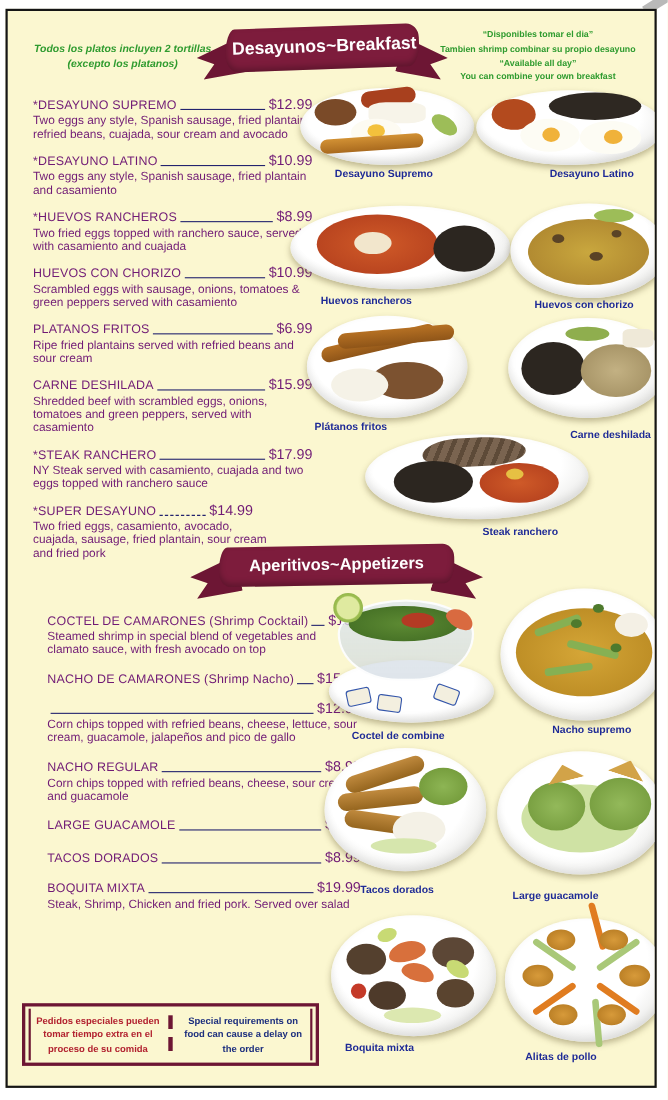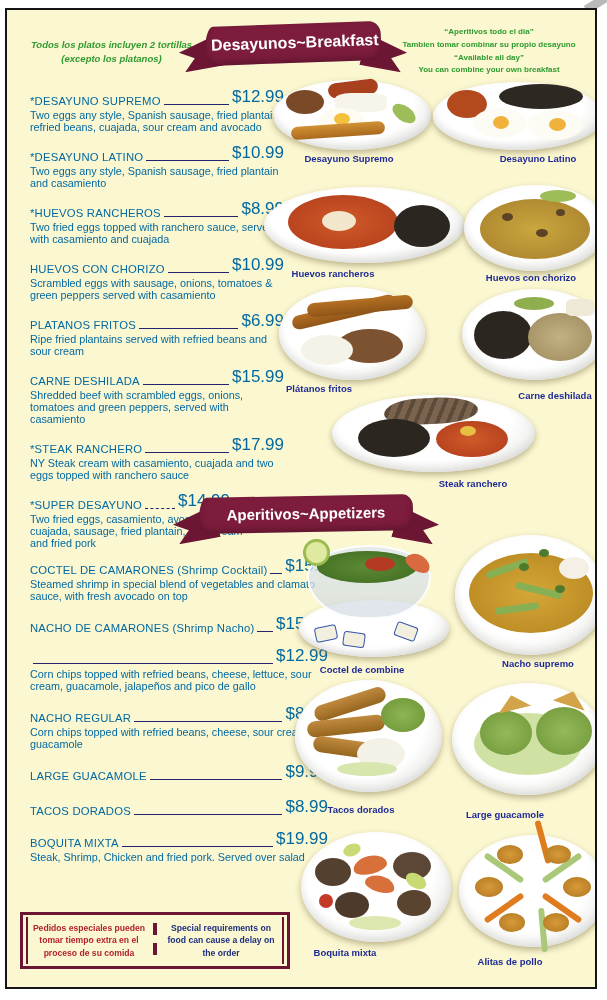--- a/index.html
+++ b/index.html
@@ -28,32 +28,32 @@
   .ribbon .tail.r{right:-24px;transform:rotate(18deg);clip-path:polygon(0 0,100% 18%,68% 50%,100% 82%,0 100%);}
   .ribbon .band{
     position:relative;display:block;background:#7d1c3c;color:#ffffff;font-weight:bold;
     text-align:center;border-radius:12px 16px 14px 16px / 34px 18px 30px 20px;
     box-shadow:inset 0 -3px 6px rgba(0,0,0,.25);
   }
   .ribbon.bk .band{font-size:16px;padding:10px 6px 11px;transform:rotate(-2deg);}
   .ribbon.ap .band{font-size:15px;padding:9px 6px 10px;transform:rotate(-1deg);}
 
   
-  .col{position:absolute;color:#0369a1;}
+  .col{position:absolute;color:#701a75;}
   .col.bk{left:23px;top:77px;width:254px;}
   .col.ap{left:23px;top:546px;width:298px;}
   .mi{margin-bottom:10px;}
-  .col.ap .mi{margin-bottom:12px;}
+  .col.ap .mi{margin-bottom:12px;margin-left:13px;}
   .mi.tight{margin-bottom:1px;}
   .mi.gap-top{margin-top:15px;}
   .mi .row{display:flex;align-items:flex-end;}
   .nm{white-space:nowrap;font-size:11.3px;letter-spacing:.2px;}
   .leader{flex:1;border-bottom:1.3px solid #23236e;margin:0 3px 2px 3px;min-width:12px;}
   .mi.dashlead .leader{border-bottom-style:dashed;}
-  .pr{white-space:nowrap;font-size:17px;}
+  .pr{white-space:nowrap;font-size:13px;}
   .ds{font-size:10.8px;line-height:12px;margin-top:2px;}
   .ds:empty{display:none;margin:0;}
 
   
   .plate{
     position:absolute;border-radius:50%;
     background:radial-gradient(ellipse at 45% 35%, #ffffff 55%, #ececе8 76%, #d9d9d2 100%);
     background:radial-gradient(ellipse at 45% 35%, #ffffff 55%, #ececea 76%, #d9d9d2 100%);
     box-shadow:0 3px 6px rgba(110,100,60,.45), inset 0 -4px 8px rgba(0,0,0,.08);
   }
@@ -88,22 +88,22 @@
 
   <div class="note-left">Todos los platos incluyen 2 tortillas (excepto los platanos)</div>
 
   <div class="ribbon bk" style="left:198px;top:14px;width:176px;">
     <span class="tail l"></span>
     <span class="tail r"></span>
     <span class="band">Desayunos~Breakfast</span>
   </div>
 
   <div class="notes-right">
-    <div>“Aperitivos todo el dia”</div>
-    <div>Tambien tomar combinar su propio desayuno</div>
+    <div>“Disponibles tomar el dia”</div>
+    <div>Tambien shrimp combinar su propio desayuno</div>
     <div>“Available all day”</div>
     <div>You can combine your own breakfast</div>
   </div>
 
   <div class="col bk">
     <div class="mi">
       <div class="row">
           <span class="nm">*DESAYUNO SUPREMO</span>
           <span class="leader"></span>
           <span class="pr">$12.99</span>
@@ -149,21 +149,21 @@
           <span class="pr">$15.99</span>
         </div>
       <div class="ds">Shredded beef with scrambled eggs, onions, tomatoes and green peppers, served with casamiento</div>
     </div>
     <div class="mi">
       <div class="row">
           <span class="nm">*STEAK RANCHERO</span>
           <span class="leader"></span>
           <span class="pr">$17.99</span>
         </div>
-      <div class="ds">NY Steak cream with casamiento, cuajada and two eggs topped with ranchero sauce</div>
+      <div class="ds">NY Steak served with casamiento, cuajada and two eggs topped with ranchero sauce</div>
     </div>
     <div class="mi dashlead" style="width:200px;">
       <div class="row">
           <span class="nm">*SUPER DESAYUNO</span>
           <span class="leader"></span>
           <span class="pr">$14.99</span>
         </div>
       <div class="ds" style="width:220px;">Two fried eggs, casamiento, avocado, cuajada, sausage, fried plantain, sour cream and fried pork</div>
     </div>
   </div>

